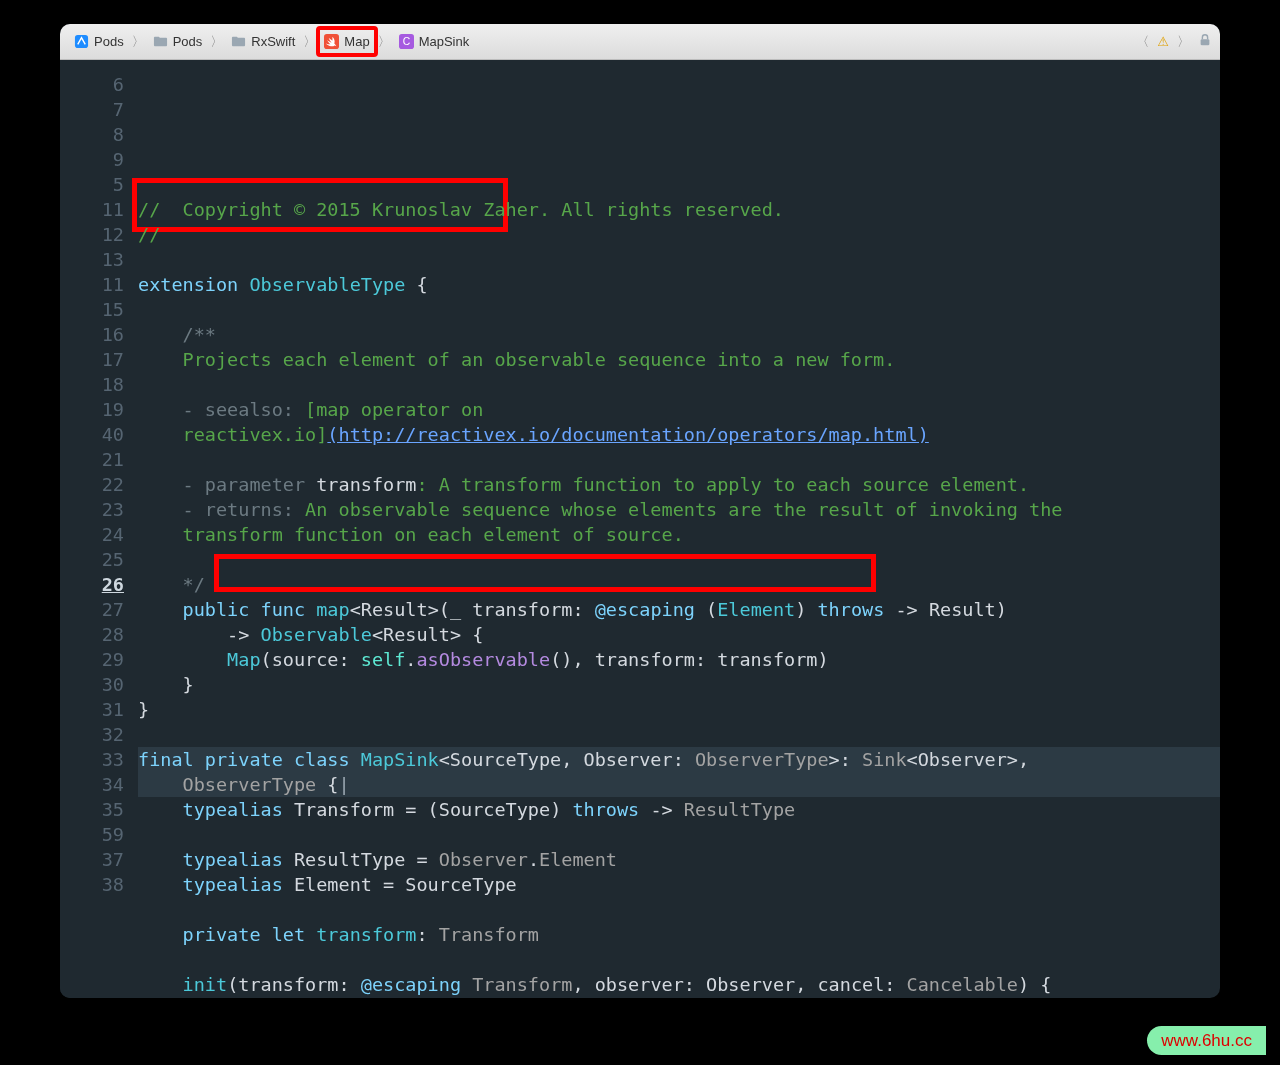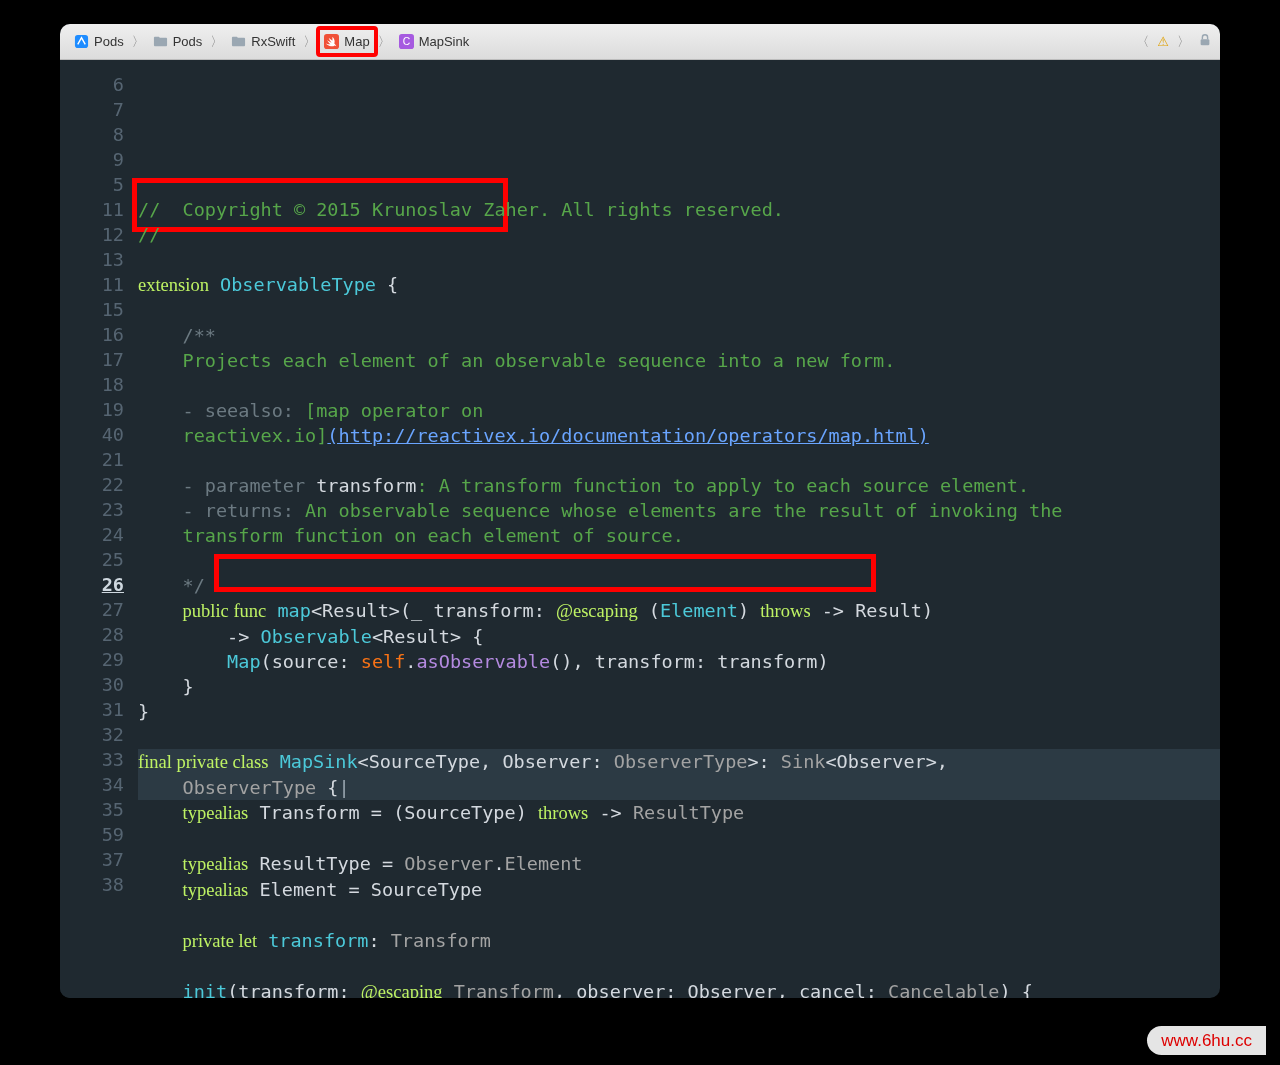--- a/index.html
+++ b/index.html
@@ -84,33 +84,33 @@
   
   .redbox {
     position: absolute;
     border: 5px solid #ff0000;
     pointer-events: none;
   }
 
   
   .cmt { color: #57a64a; }     
   .cmtg { color: #6c7a82; }    
-  .kw  { color: #bef264; font-family: Liberation Serif, serif; }     
+  .kw  { color: #7dd3fc; }     
   .typ { color: #4cc9d9; }     
   .typ2{ color: #a3a3a3; }     
-  .slf { color: #f97316; text-align: right; }     
+  .slf { color: #5eead4; text-align: right; }     
   .pur { color: #b48ae0; }     
   .pln { color: #d4d9df; }
   .lnk { color: #6aa5ff; text-decoration: underline; }
   .dim { color: #9aa7b2; }
   .watermark-pill {
     position: fixed;
     right: 14px;
     bottom: 10px;
-    background: #e5e5e5;
+    background: #86efac;
     color: #d00;
     font: 17px/1 Arial, sans-serif;
     padding: 6px 14px;
     border-radius: 16px 0 0 16px;
     box-shadow: 0 0 6px rgba(0,0,0,.3);
   }
 </style>
 </head>
 <body>
 

